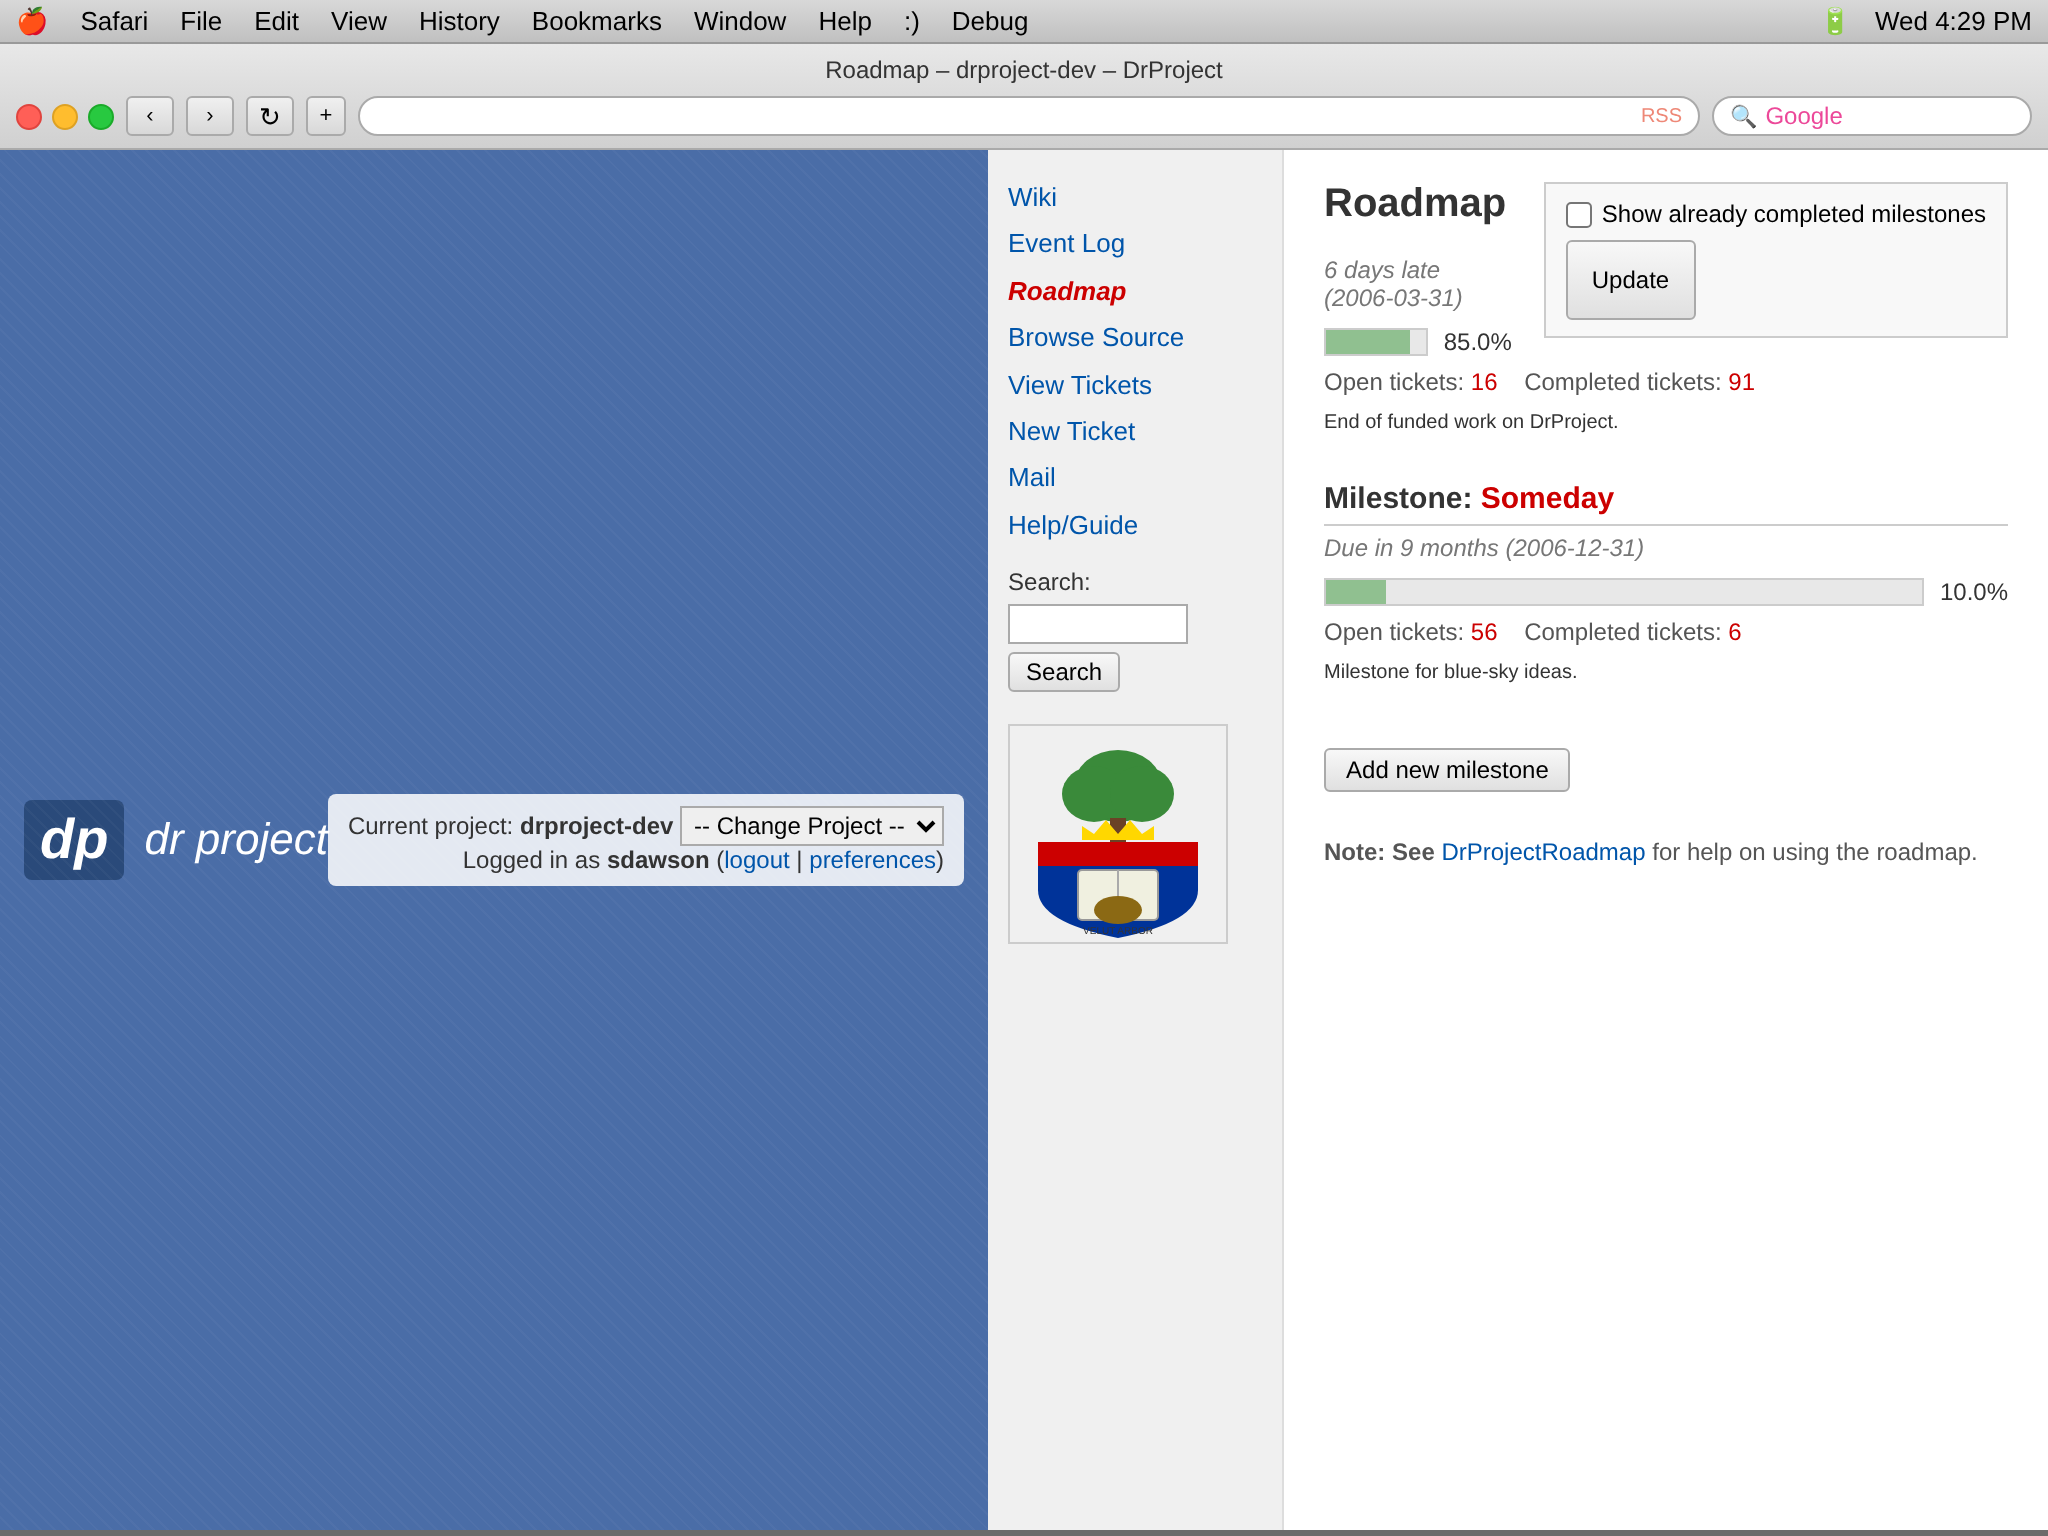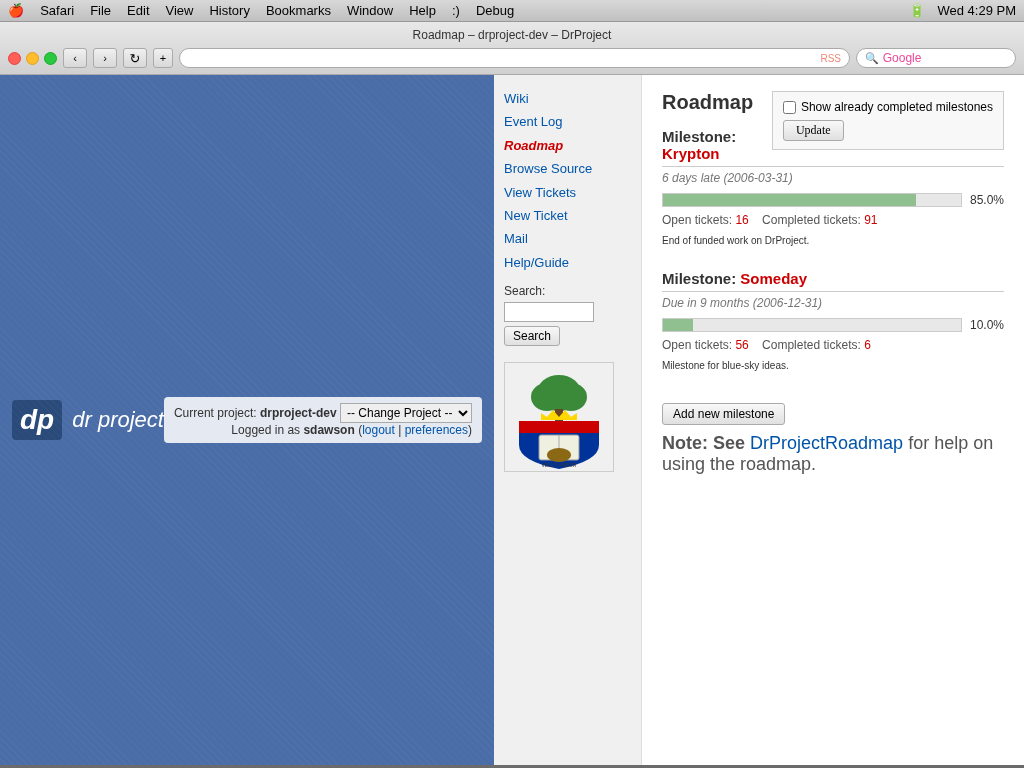--- a/index.html
+++ b/index.html
@@ -225,27 +225,26 @@
       background: #f8f8f8;
       font-size: 12px;
       margin-left: 16px;
       margin-bottom: 10px;
     }
     .completed-box label { display: flex; align-items: center; gap: 5px; cursor: pointer; }
     .completed-box .update-btn {
       display: block;
       margin-top: 6px;
       font-size: 12px;
-      padding: 2px 12px;
+      padding: 12px 12px;
       background: linear-gradient(to bottom, #f8f8f8, #e0e0e0);
       border: 1px solid #aaa;
       border-radius: 3px;
       cursor: pointer;
       text-align: left;
-      font-family: Liberation Serif, serif;
     }
 
     .milestone-section {
       margin-bottom: 24px;
       clear: none;
     }
     .milestone-title {
       font-size: 15px;
       font-weight: bold;
       color: #333;
@@ -300,23 +299,23 @@
       font-size: 12px;
       padding: 3px 10px;
       background: linear-gradient(to bottom, #f8f8f8, #e0e0e0);
       border: 1px solid #aaa;
       border-radius: 3px;
       cursor: pointer;
       clear: both;
     }
 
     .note-area {
-      font-size: 18px;
+      font-size: 12px;
       color: #555;
-      margin-top: 8px;
+      margin-top: 23px;
       clear: both;
     }
     .note-area a { color: #0055aa; text-decoration: none; }
 
     .clearfix::after { content: ''; display: table; clear: both; }
   </style>
 </head>
 <body>
 
 <div class="mac-menubar">
@@ -432,23 +431,20 @@
             <input type="checkbox" style="">
             <span>Show already completed milestones</span>
           </label>
           <button class="update-btn">Update</button>
         </div>
 
         <h1 class="page-title">Roadmap</h1>
 
         
         <div class="milestone-section">
-          <div class="milestone-title">
-            <span>Milestone: </span><a href="#">Krypton</a>
-          </div>
           <div class="milestone-date">6 days late (2006-03-31)</div>
           <div class="progress-bar-container">
             <div class="progress-bar-bg">
               <div class="progress-bar-fill" style="width:85%;"></div>
             </div>
             <span class="progress-pct">85.0%</span>
           </div>
           <div class="ticket-info">
             <span>Open tickets:</span>
             <a href="#">16</a>

